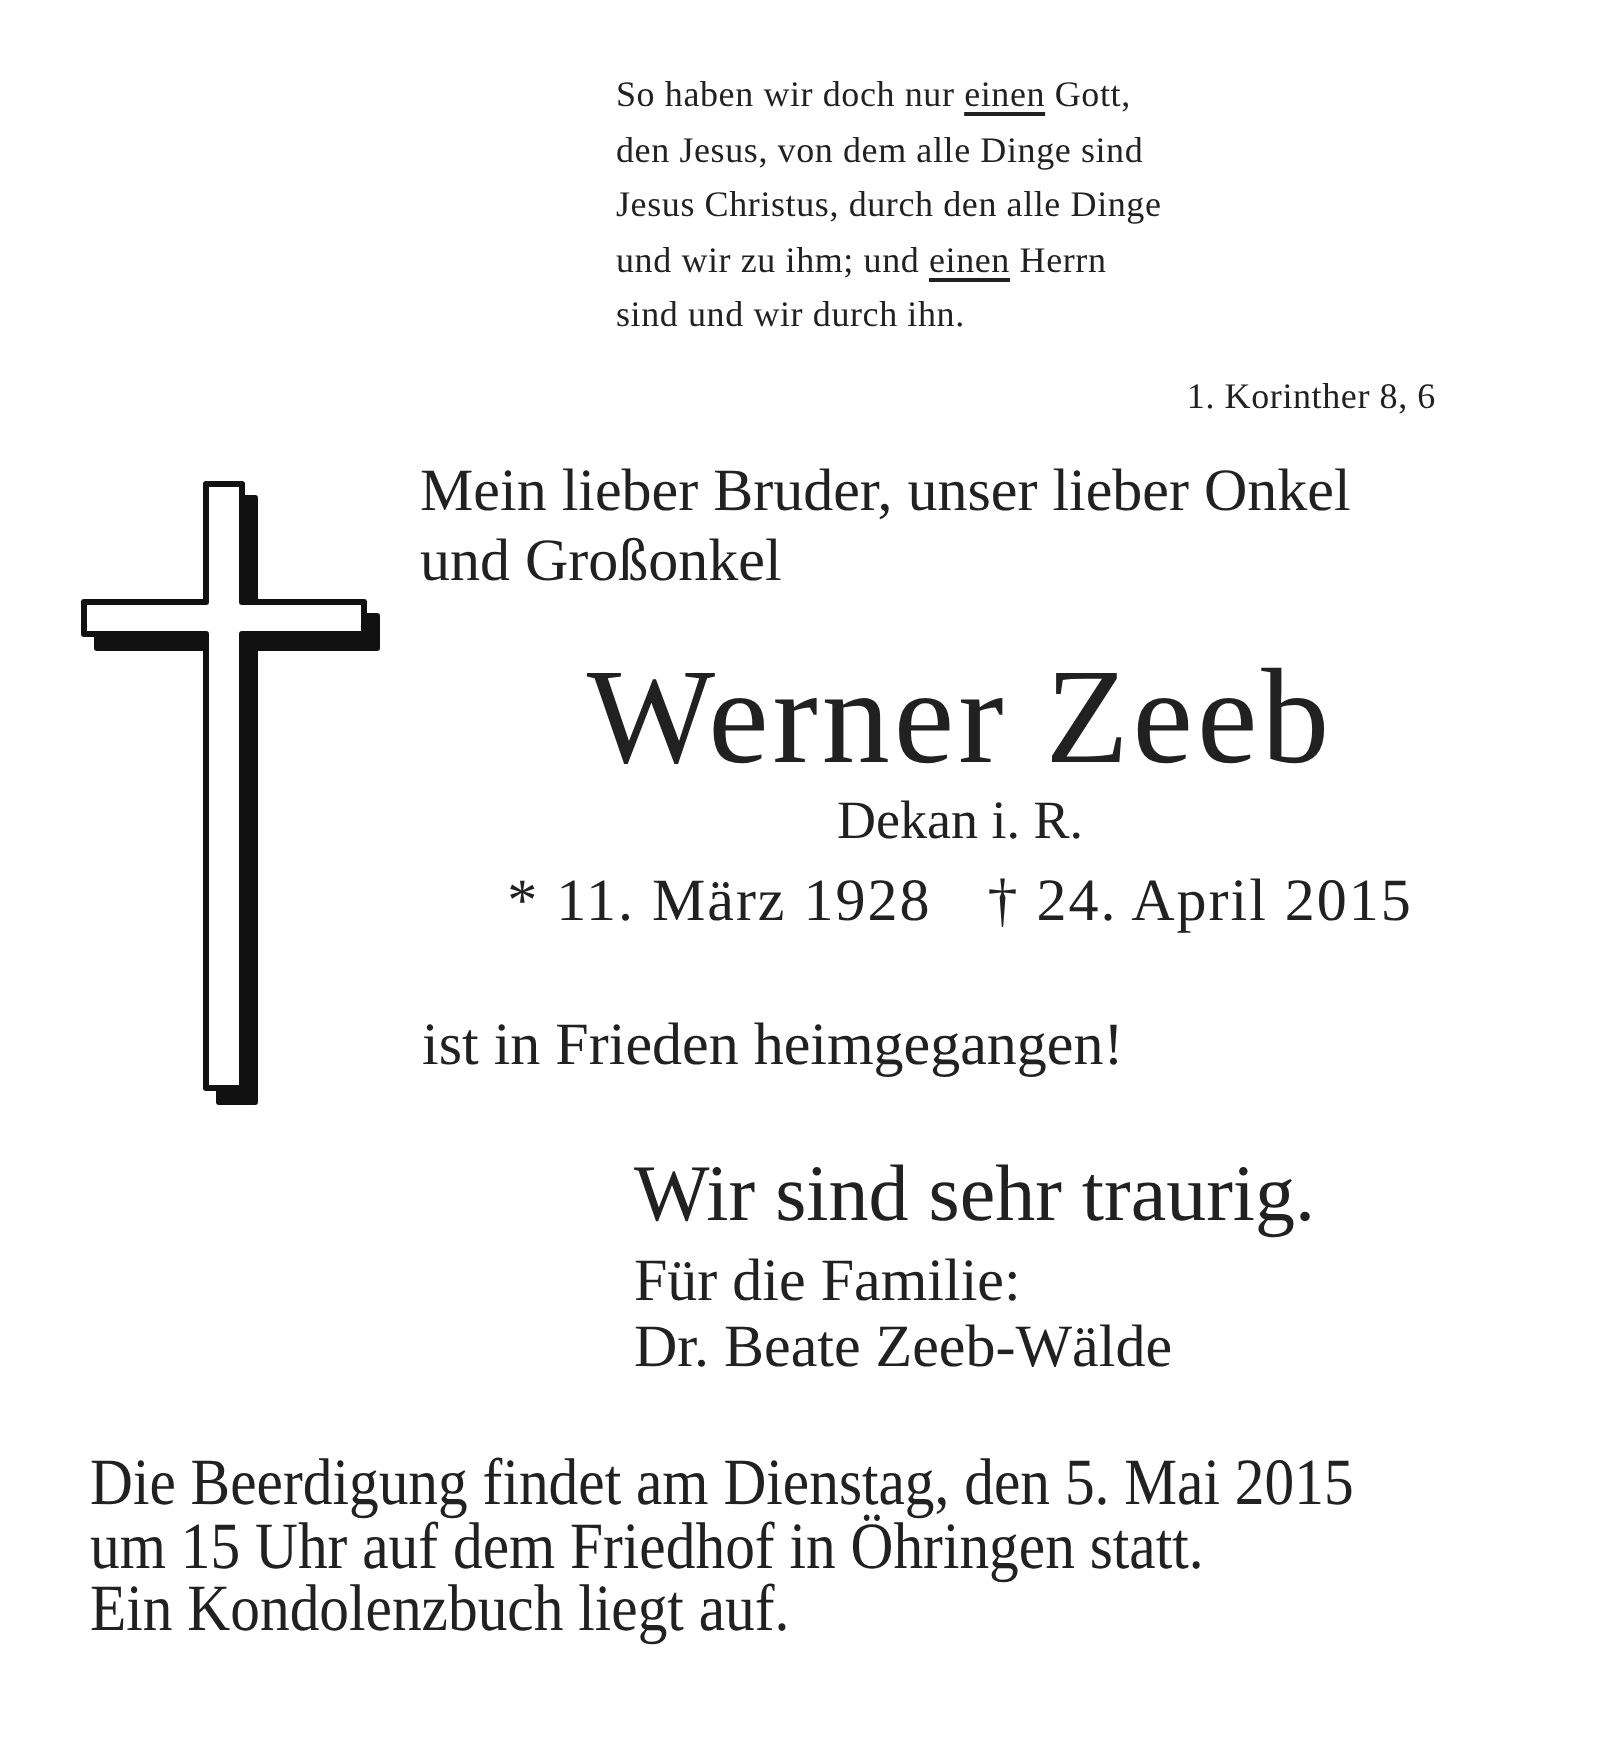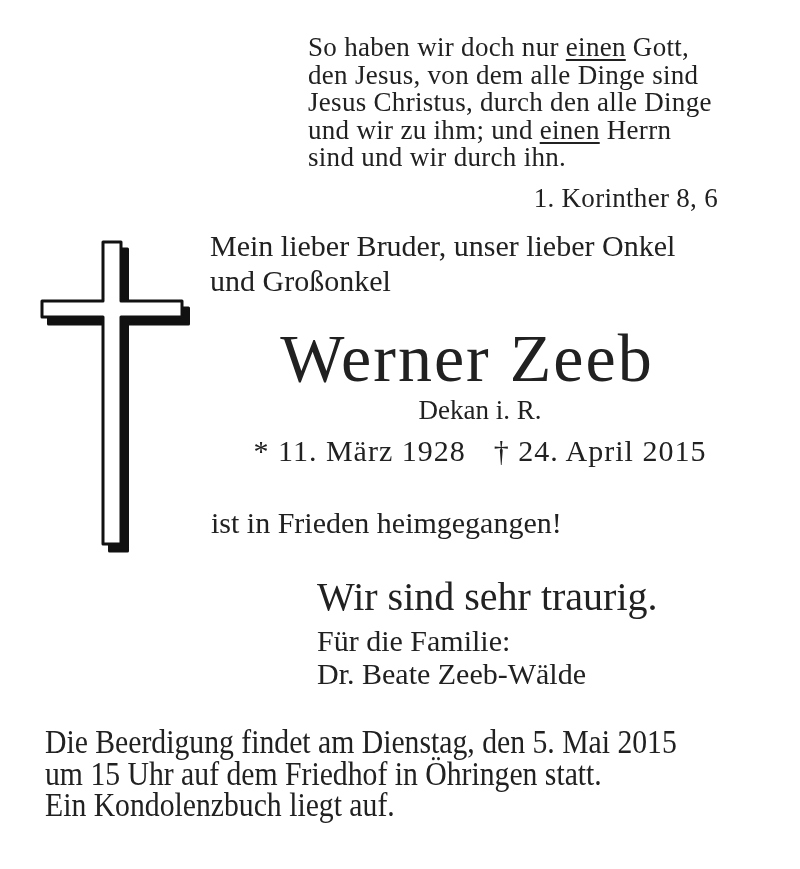--- a/index.html
+++ b/index.html
@@ -15,21 +15,21 @@
     overflow: hidden;
     font-family: "Liberation Serif", "DejaVu Serif", serif;
     color: #212121;
   }
   
   .quote {
     position: absolute;
     left: 308px;
     top: 34px;
     width: 448px;
-    font-size: 27px;
+    font-size: 18px;
     line-height: 27.5px;
     letter-spacing: 0.3px;
     white-space: nowrap;
   }
   .quote .u {
     text-decoration: underline;
     text-decoration-thickness: 2px;
     text-underline-offset: 3px;
   }
   .quote-attribution {
@@ -49,21 +49,21 @@
   .salutation {
     position: absolute;
     left: 210px;
     top: 228px;
     font-size: 30px;
     line-height: 35px;
     white-space: nowrap;
   }
   .deceased-name {
     position: absolute;
-    left: 192px;
+    left: 205px;
     width: 550px;
     top: 324px;
     font-size: 68px;
     line-height: 68px;
     letter-spacing: 2px;
     text-align: center;
     white-space: nowrap;
   }
   .deceased-title {
     position: absolute;

